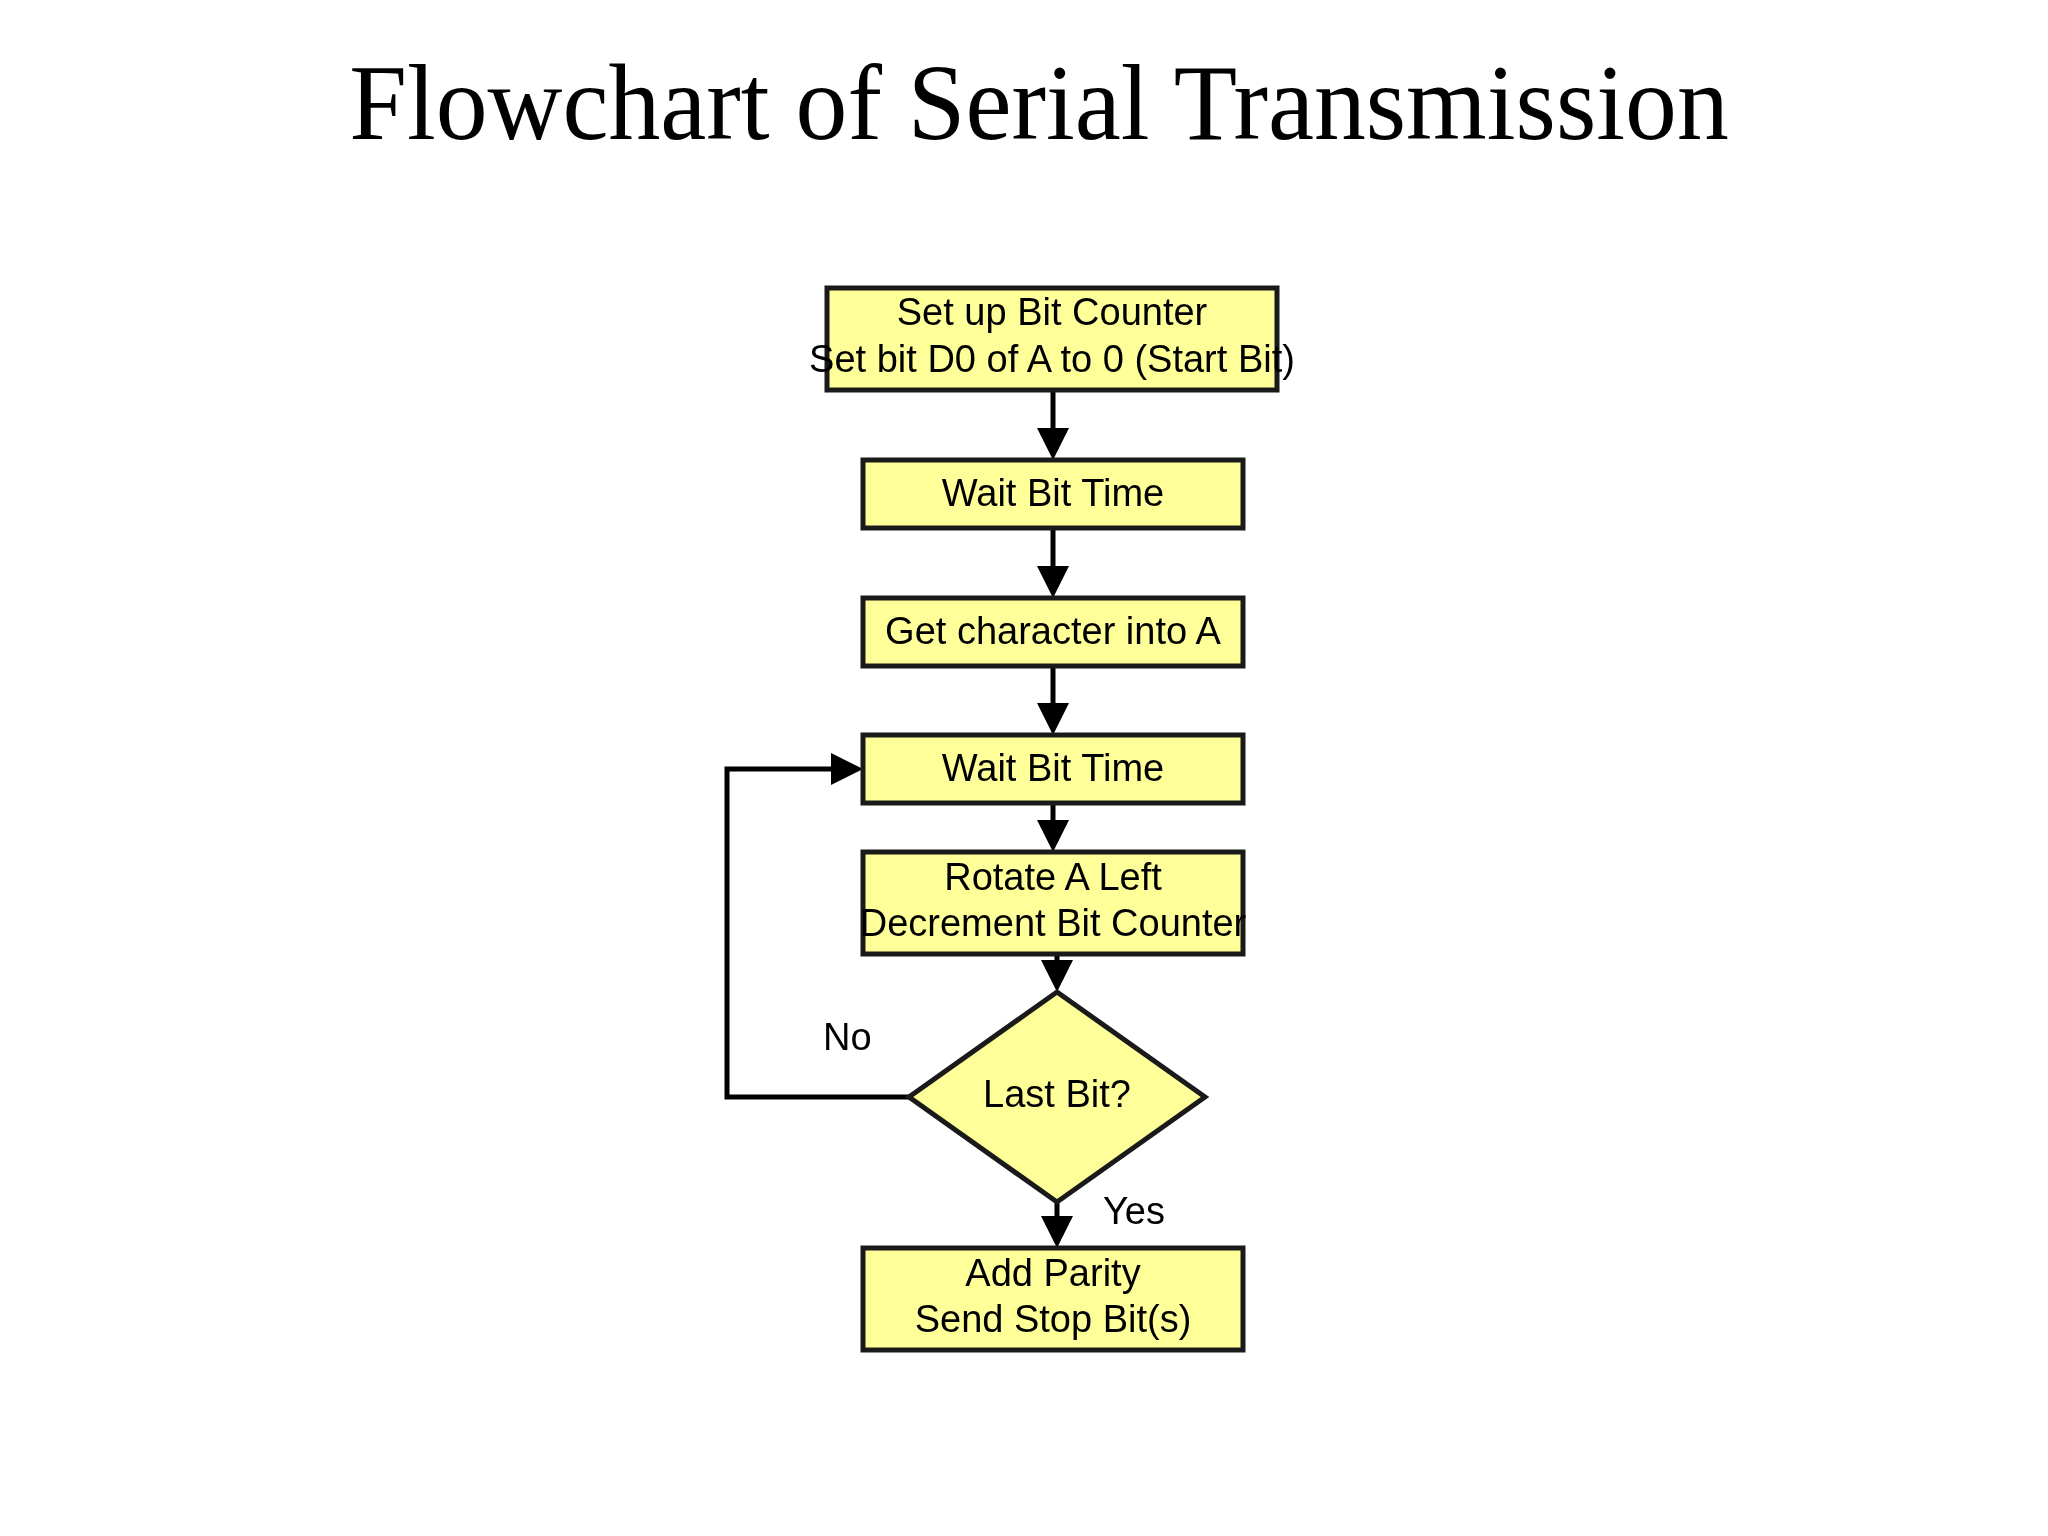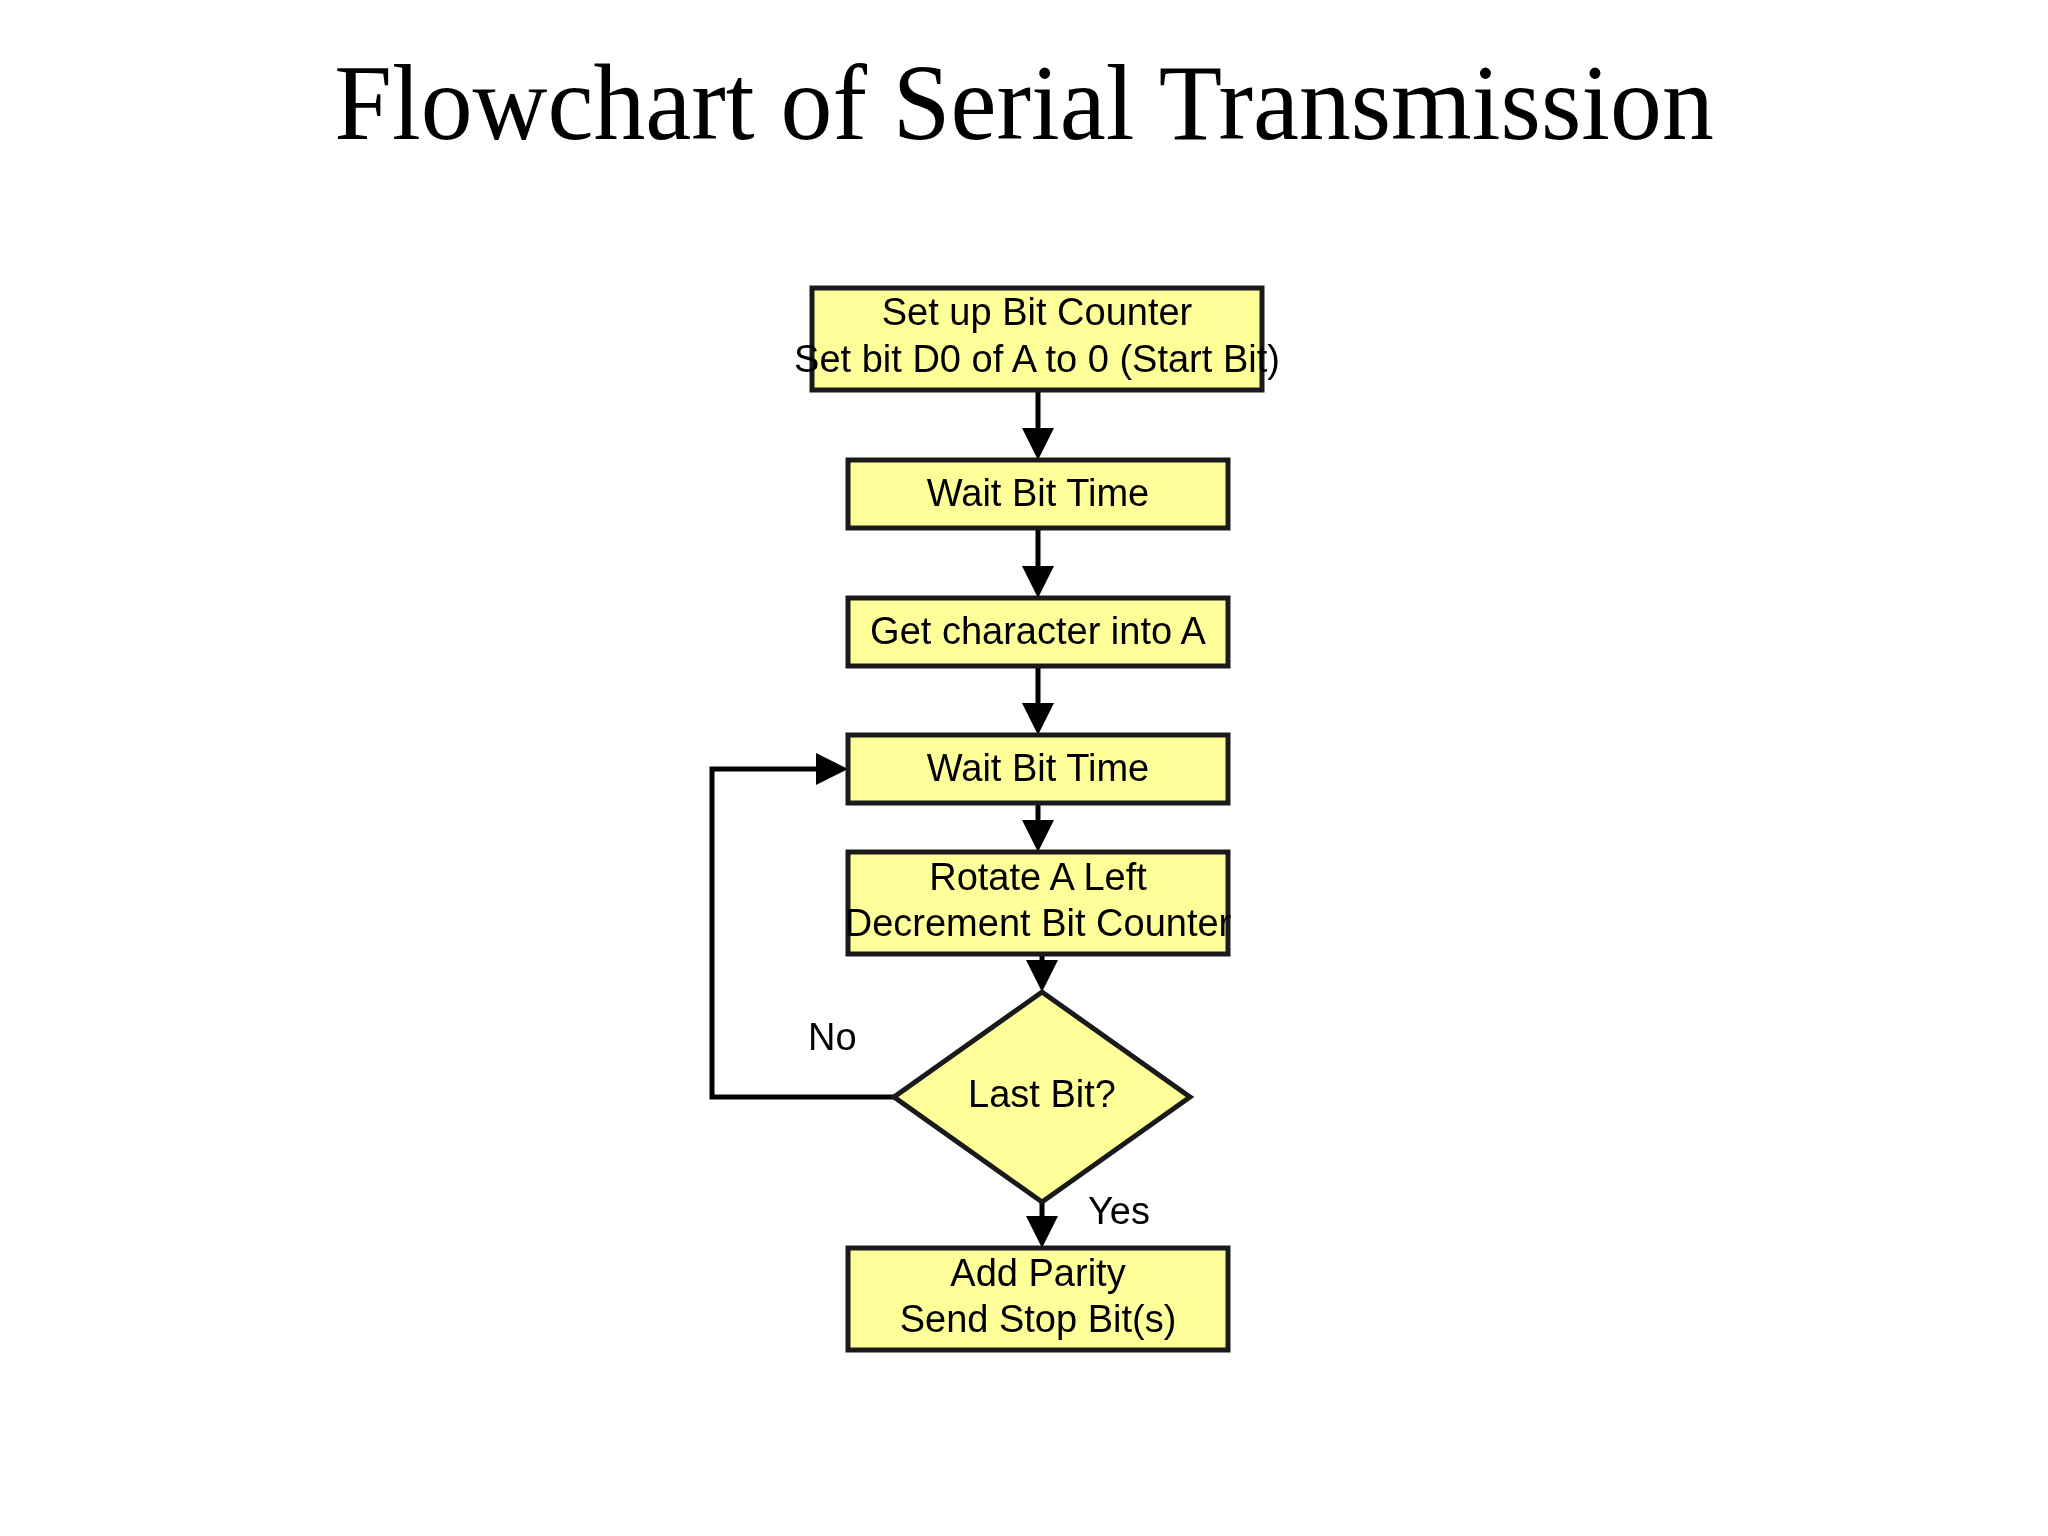--- a/index.html
+++ b/index.html
@@ -7,20 +7,21 @@
     padding: 0;
     background: #ffffff;
   }
   #page {
     position: relative;
     width: 1788px;
     height: 1536px;
     background: #ffffff;
     overflow: hidden;
     font-family: "Liberation Sans", sans-serif;
+    margin-left: 15px;
   }
   #slide-title {
     position: absolute;
     left: 0px;
     top: 46px;
     width: 2048px;
     text-align: center;
     font-family: "Liberation Serif", serif;
     font-size: 108px;
     font-weight: 400;

